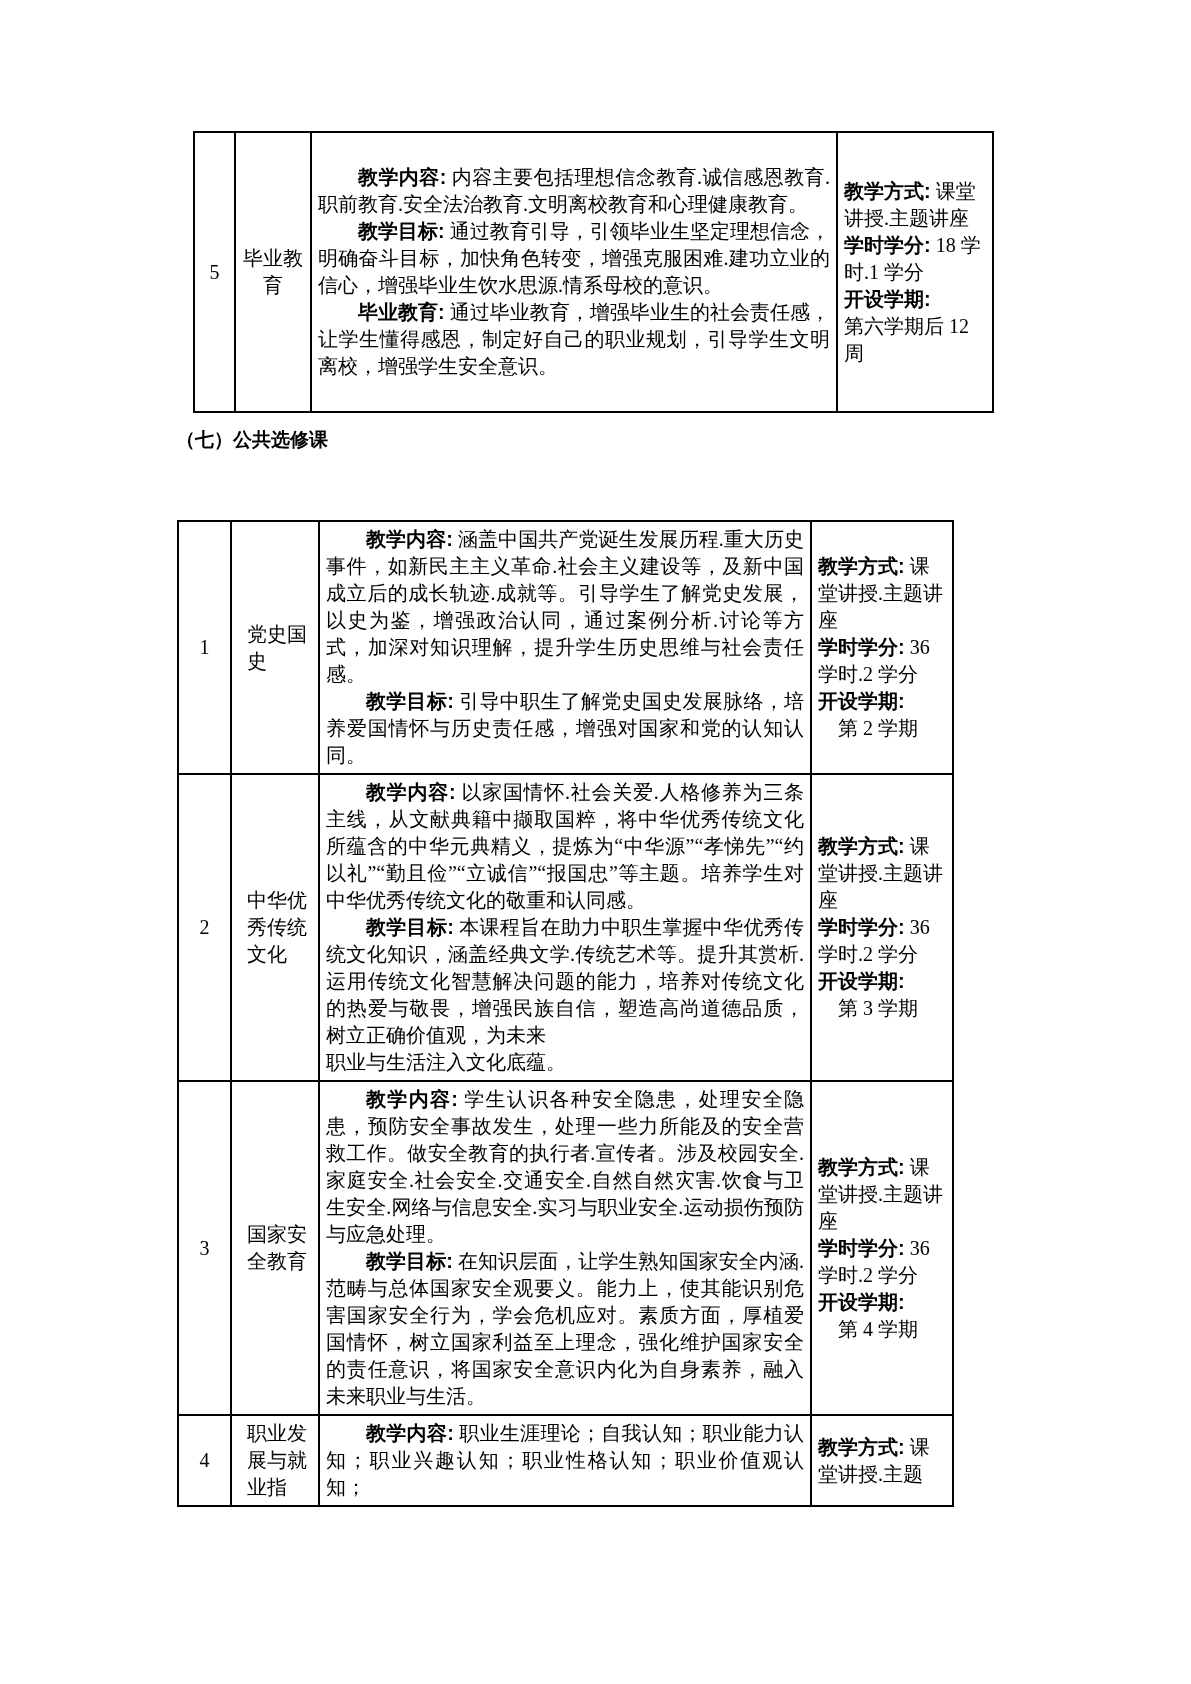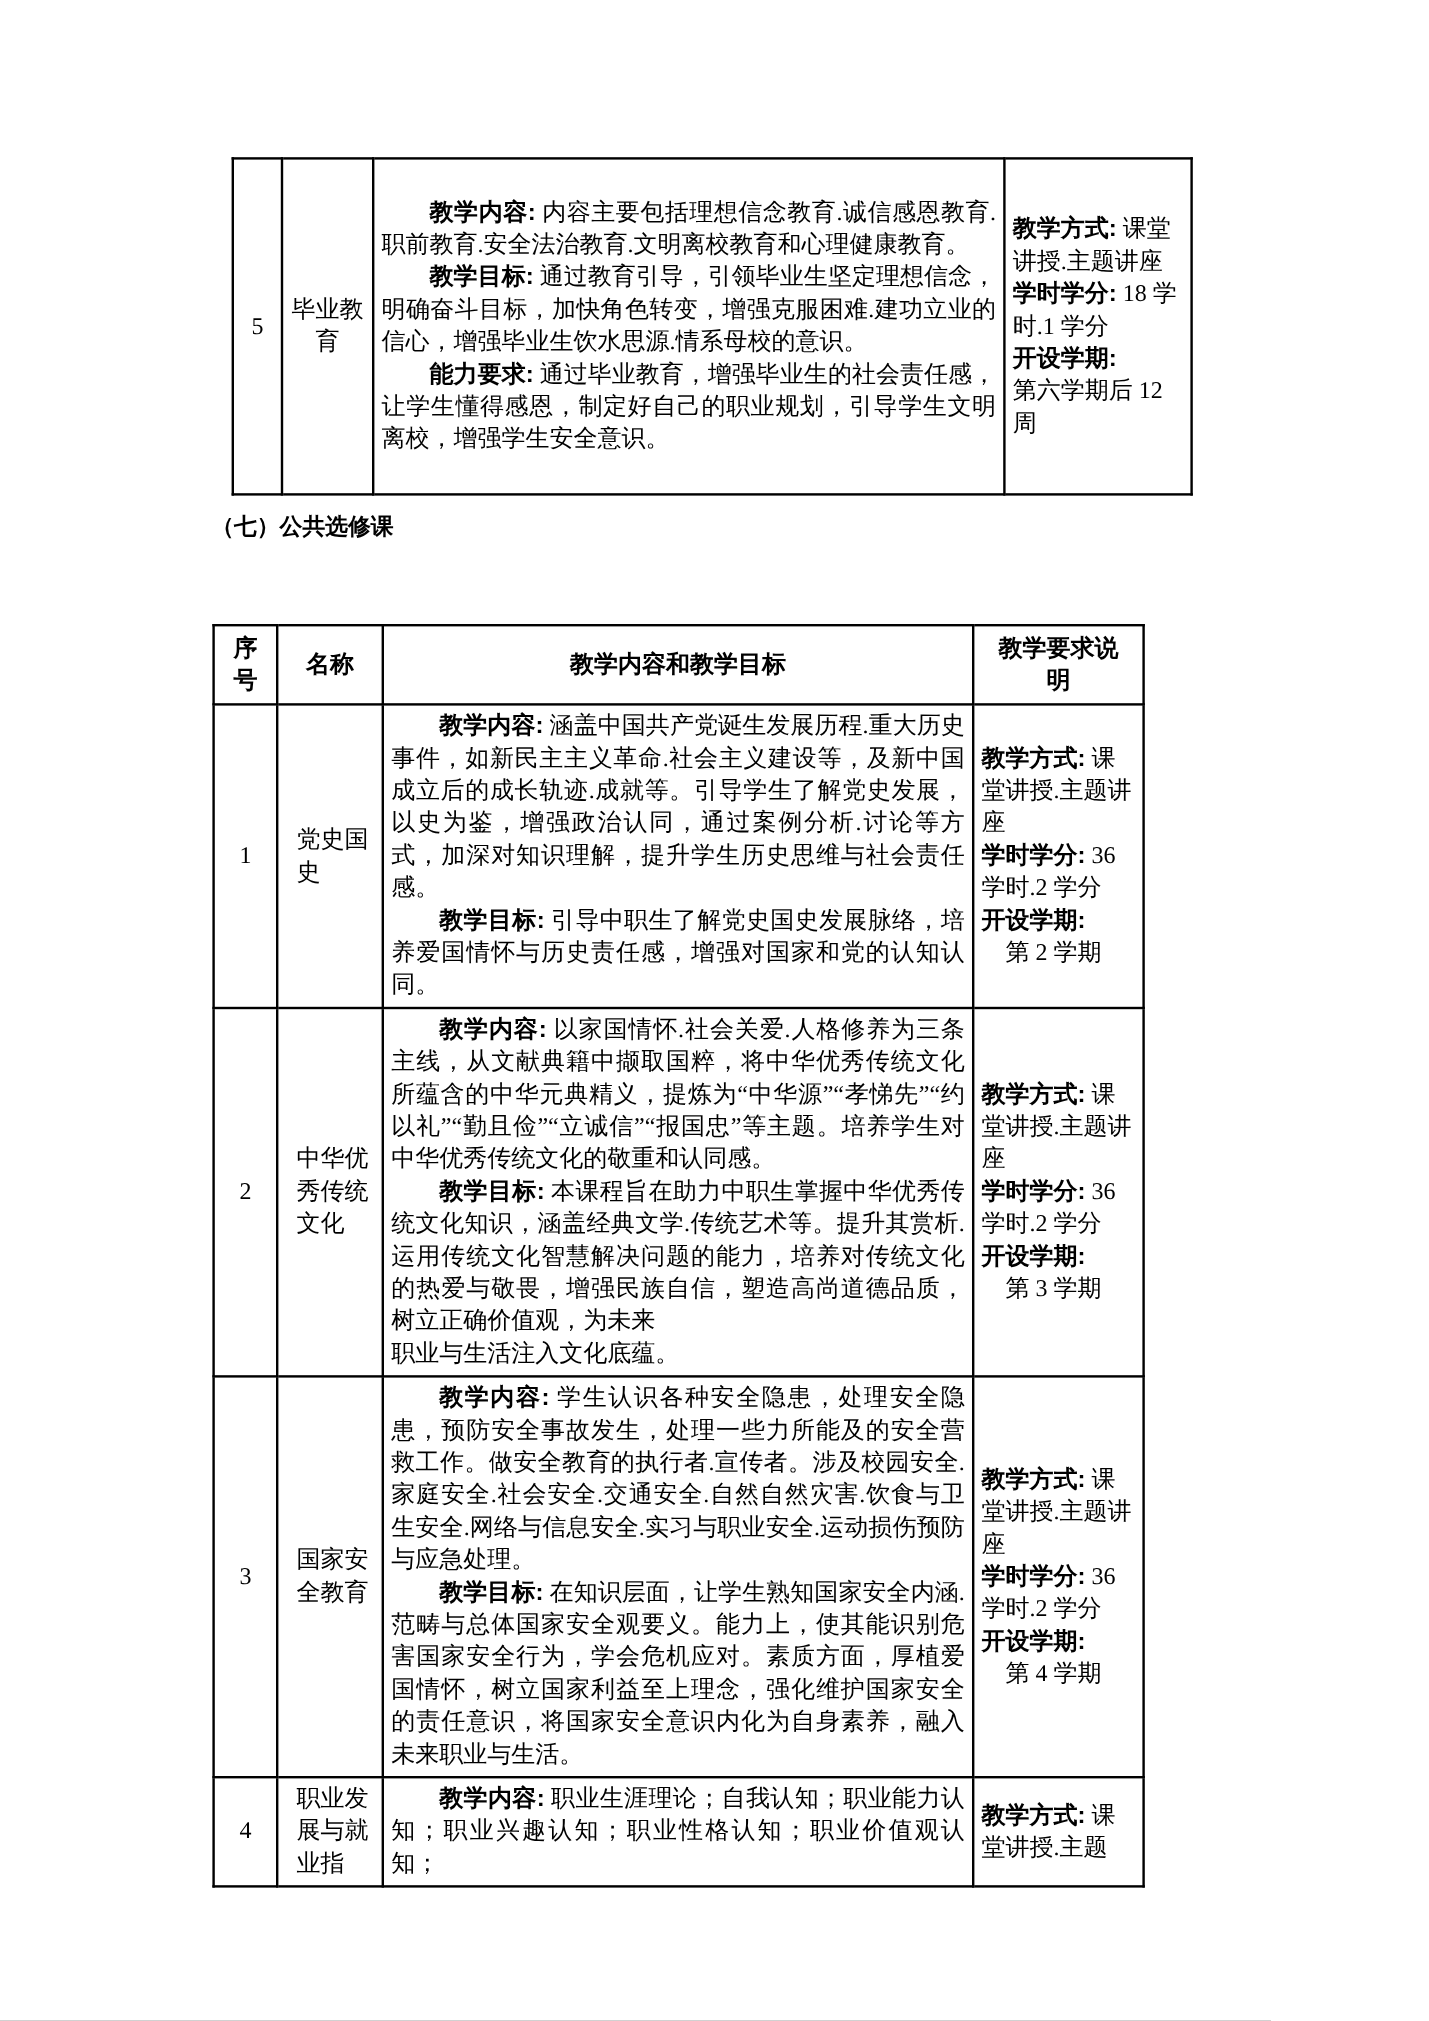--- a/index.html
+++ b/index.html
@@ -75,21 +75,21 @@
 <div class="page">
 
   <table class="top-table">
     <tbody>
         <tr>
       <td class="c-seq">5</td>
       <td class="c-name">毕业教育</td>
       <td class="c-body">
         <p class="para"><b class="plabel">教学内容:</b> <span>内容主要包括理想信念教育.诚信感恩教育.职前教育.安全法治教育.文明离校教育和心理健康教育。</span></p>
         <p class="para"><b class="plabel">教学目标:</b> <span>通过教育引导，引领毕业生坚定理想信念，明确奋斗目标，加快角色转变，增强克服困难.建功立业的信心，增强毕业生饮水思源.情系母校的意识。</span></p>
-        <p class="para"><b class="plabel">能力要求:</b> <span>通过毕业教育，增强毕业生的社会责任感，让学生懂得感恩，制定好自己的职业规划，引导学生文明离校，增强学生安全意识。</span></p>
+        <p class="para"><b class="plabel">毕业教育:</b> <span>通过毕业教育，增强毕业生的社会责任感，让学生懂得感恩，制定好自己的职业规划，引导学生文明离校，增强学生安全意识。</span></p>
       </td>
       <td class="c-req">
         <div class="req-item"><b class="rlabel">教学方式:</b> <span class="rvalue">课堂讲授.主题讲座</span></div>
         <div class="req-item"><b class="rlabel">学时学分:</b> <span class="rvalue">18 学时.1 学分</span></div>
         <div class="req-item stacked-flush"><b class="rlabel">开设学期:</b><span class="rvalue">第六学期后 12 周</span></div>
       </td>
     </tr>
   </tbody>
     </table>
 
@@ -97,26 +97,20 @@
 
 
   <table class="t7">
     <colgroup>
       <col class="col-seq">
         <col class="col-name">
         <col class="col-body">
         <col class="col-req">
     </colgroup>
     <tbody>
-        <tr>
-      <th>序号</th>
-      <th>名称</th>
-      <th>教学内容和教学目标</th>
-      <th class="h-req">教学要求说明</th>
-    </tr>
 
     <tr class="r1">
       <td class="c-seq">1</td>
       <td class="c-name">党史国史</td>
       <td class="c-body">
         <p class="para"><b class="plabel">教学内容:</b> <span>涵盖中国共产党诞生发展历程.重大历史事件，如新民主主义革命.社会主义建设等，及新中国成立后的成长轨迹.成就等。引导学生了解党史发展，以史为鉴，增强政治认同，通过案例分析.讨论等方式，加深对知识理解，提升学生历史思维与社会责任感。</span></p>
         <p class="para"><b class="plabel">教学目标:</b> <span>引导中职生了解党史国史发展脉络，培养爱国情怀与历史责任感，增强对国家和党的认知认同。</span></p>
       </td>
       <td class="c-req">
         <div class="req-item"><b class="rlabel">教学方式:</b> <span class="rvalue">课堂讲授.主题讲座</span></div>

